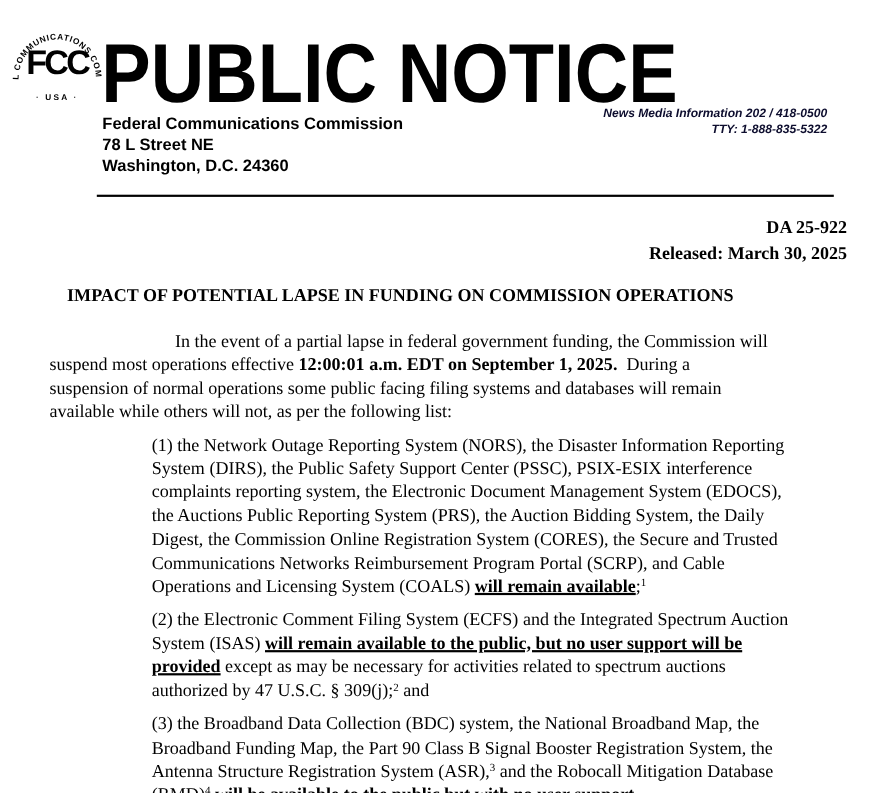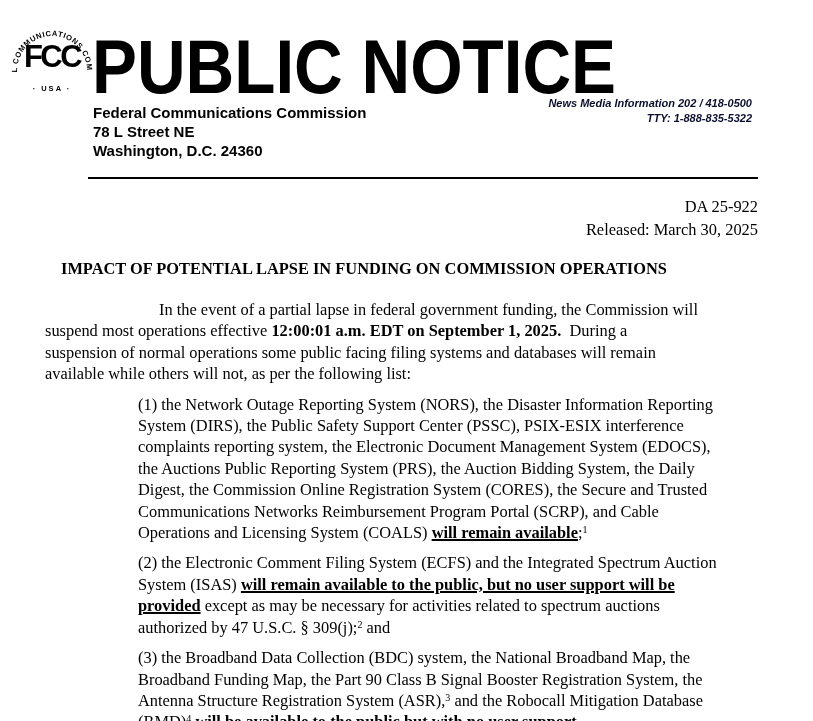--- a/index.html
+++ b/index.html
@@ -37,21 +37,21 @@
     color: #0d0d2e;
     font-style: italic;
   }
   .contact .link { color: #0000EE; text-decoration: underline; cursor: pointer; }
 
   
   .rule { position: absolute; left: 88px; top: 177px; width: 670px; height: 0; border-top: 2px solid #000; }
 
   
   .content { position: absolute; left: 45px; top: 190px; width: 725px; font-size: 16.4px; }
-  .meta { text-align: right; font-weight: normal; line-height: 23px; padding-top: 5px; margin-right: 12px; }
+  .meta { text-align: right; font-weight: bold; line-height: 23px; padding-top: 5px; margin-right: 0; }
   .doc-heading { font-weight: bold; margin-top: 18px; padding-left: 16px; }
   .intro {
     margin: 20px 0 9px 0;
     text-indent: 114px;
     white-space: pre-wrap;
     line-height: 21.4px;
   }
   .list-item {
     margin: 0 0 9px 93px;
     white-space: pre-wrap;

